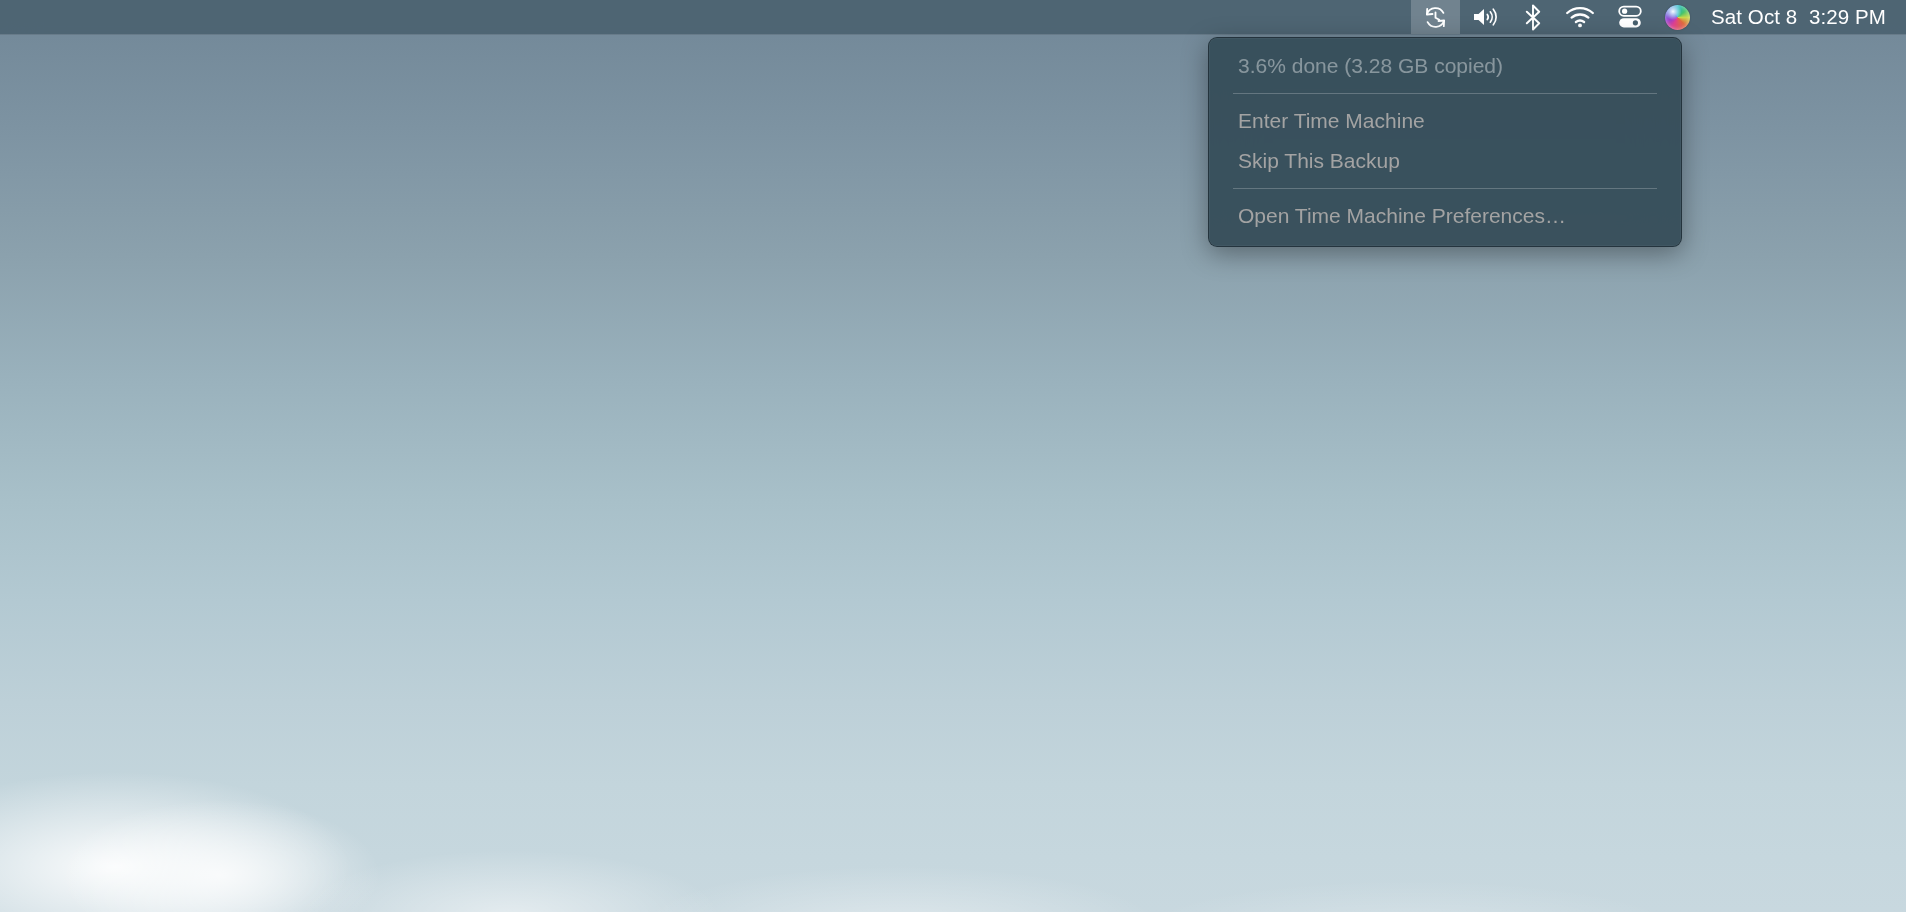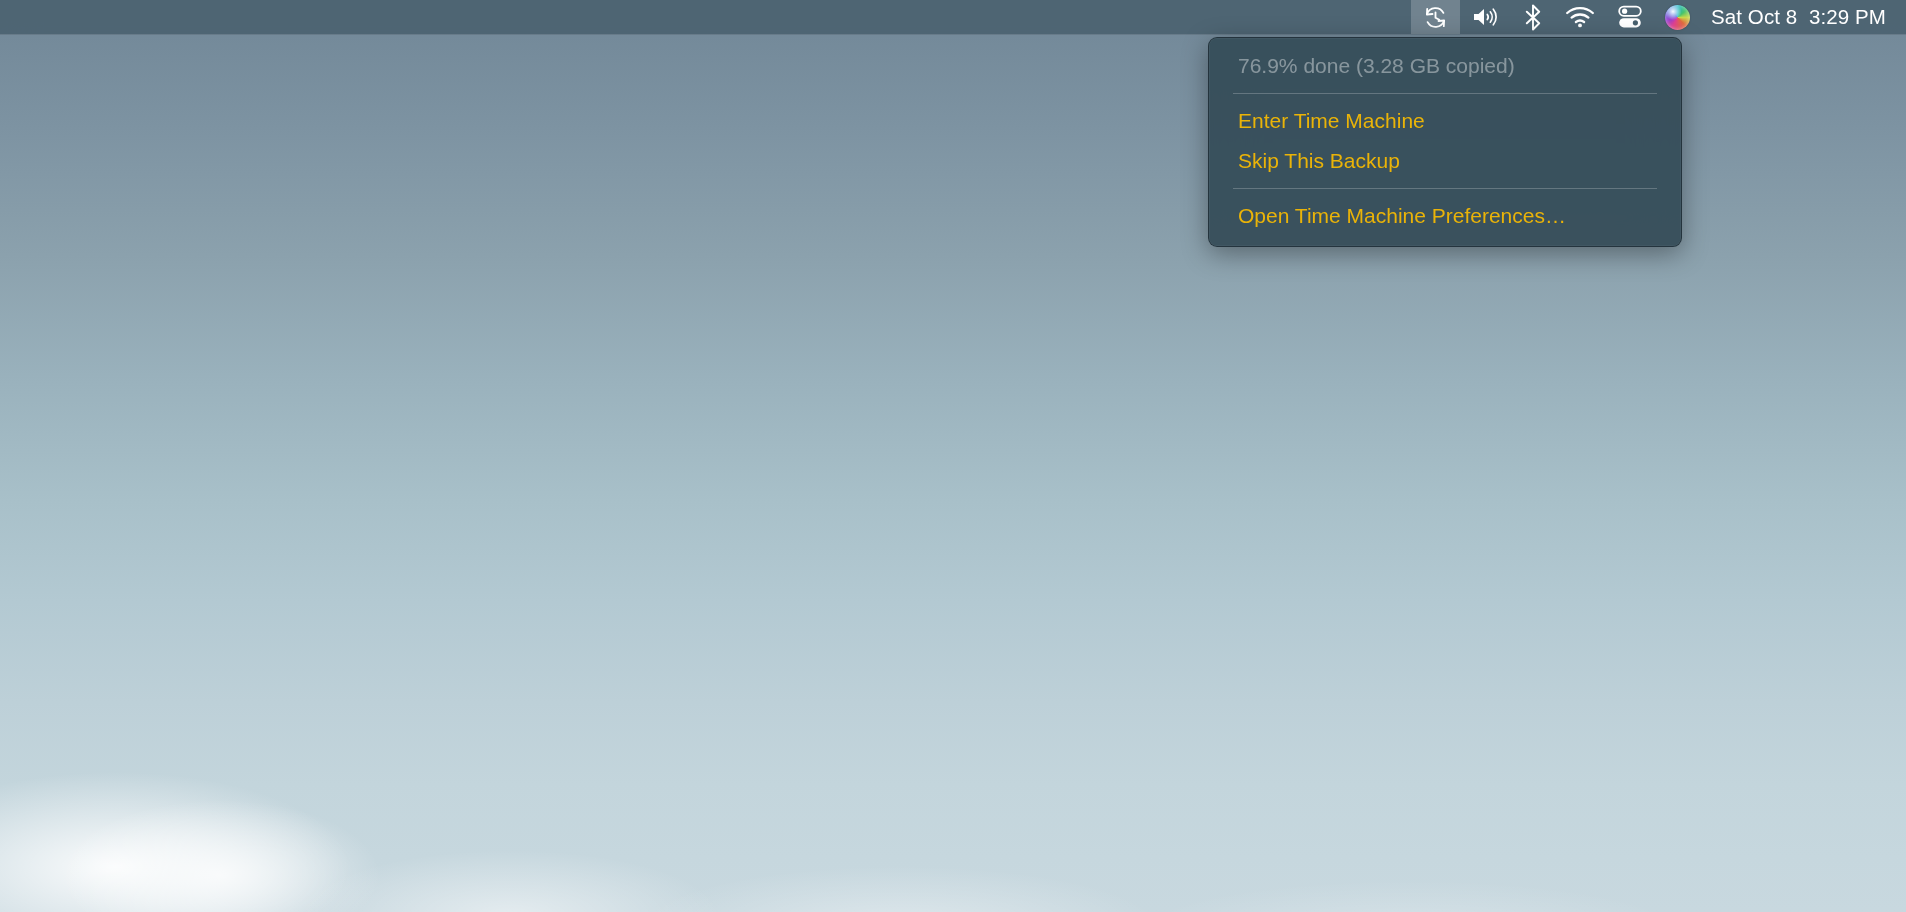--- a/index.html
+++ b/index.html
@@ -117,21 +117,21 @@
     border: 1px solid rgba(20,30,36,0.55);
     box-shadow: 0 7px 26px rgba(0,0,0,0.35), 0 0 0 0.5px rgba(255,255,255,0.07) inset;
     padding: 8px 0 10px 0;
     z-index: 60;
     box-sizing: border-box;
   }
   .menu-row {
     padding: 6px 24px 6px 29px;
     font-size: 21px;
     line-height: 28px;
-    color: #eab308;
+    color: #a3a3a3;
     white-space: nowrap;
   }
   .menu-row.disabled {
     color: rgba(255,255,255,0.40);
   }
   .menu-sep {
     height: 1px;
     margin: 7px 24px 7px 24px;
     background: rgba(255,255,255,0.22);
   }
@@ -212,21 +212,21 @@
       <div class="status-item">
         <span id="siri-orb"></span>
       </div>
 
       <div class="status-item" id="clock-item">Sat Oct 8  3:29 PM</div>
     </div>
   </div>
 
   <div id="tm-menu">
 
-    <div class="menu-row disabled">76.9% done (3.28 GB copied)</div>
+    <div class="menu-row disabled">3.6% done (3.28 GB copied)</div>
 
     <div class="menu-sep"></div>
 
     <div class="menu-row">Enter Time Machine</div>
 
     <div class="menu-row">Skip This Backup</div>
 
     <div class="menu-sep"></div>
 
     <div class="menu-row">Open Time Machine Preferences…</div>

